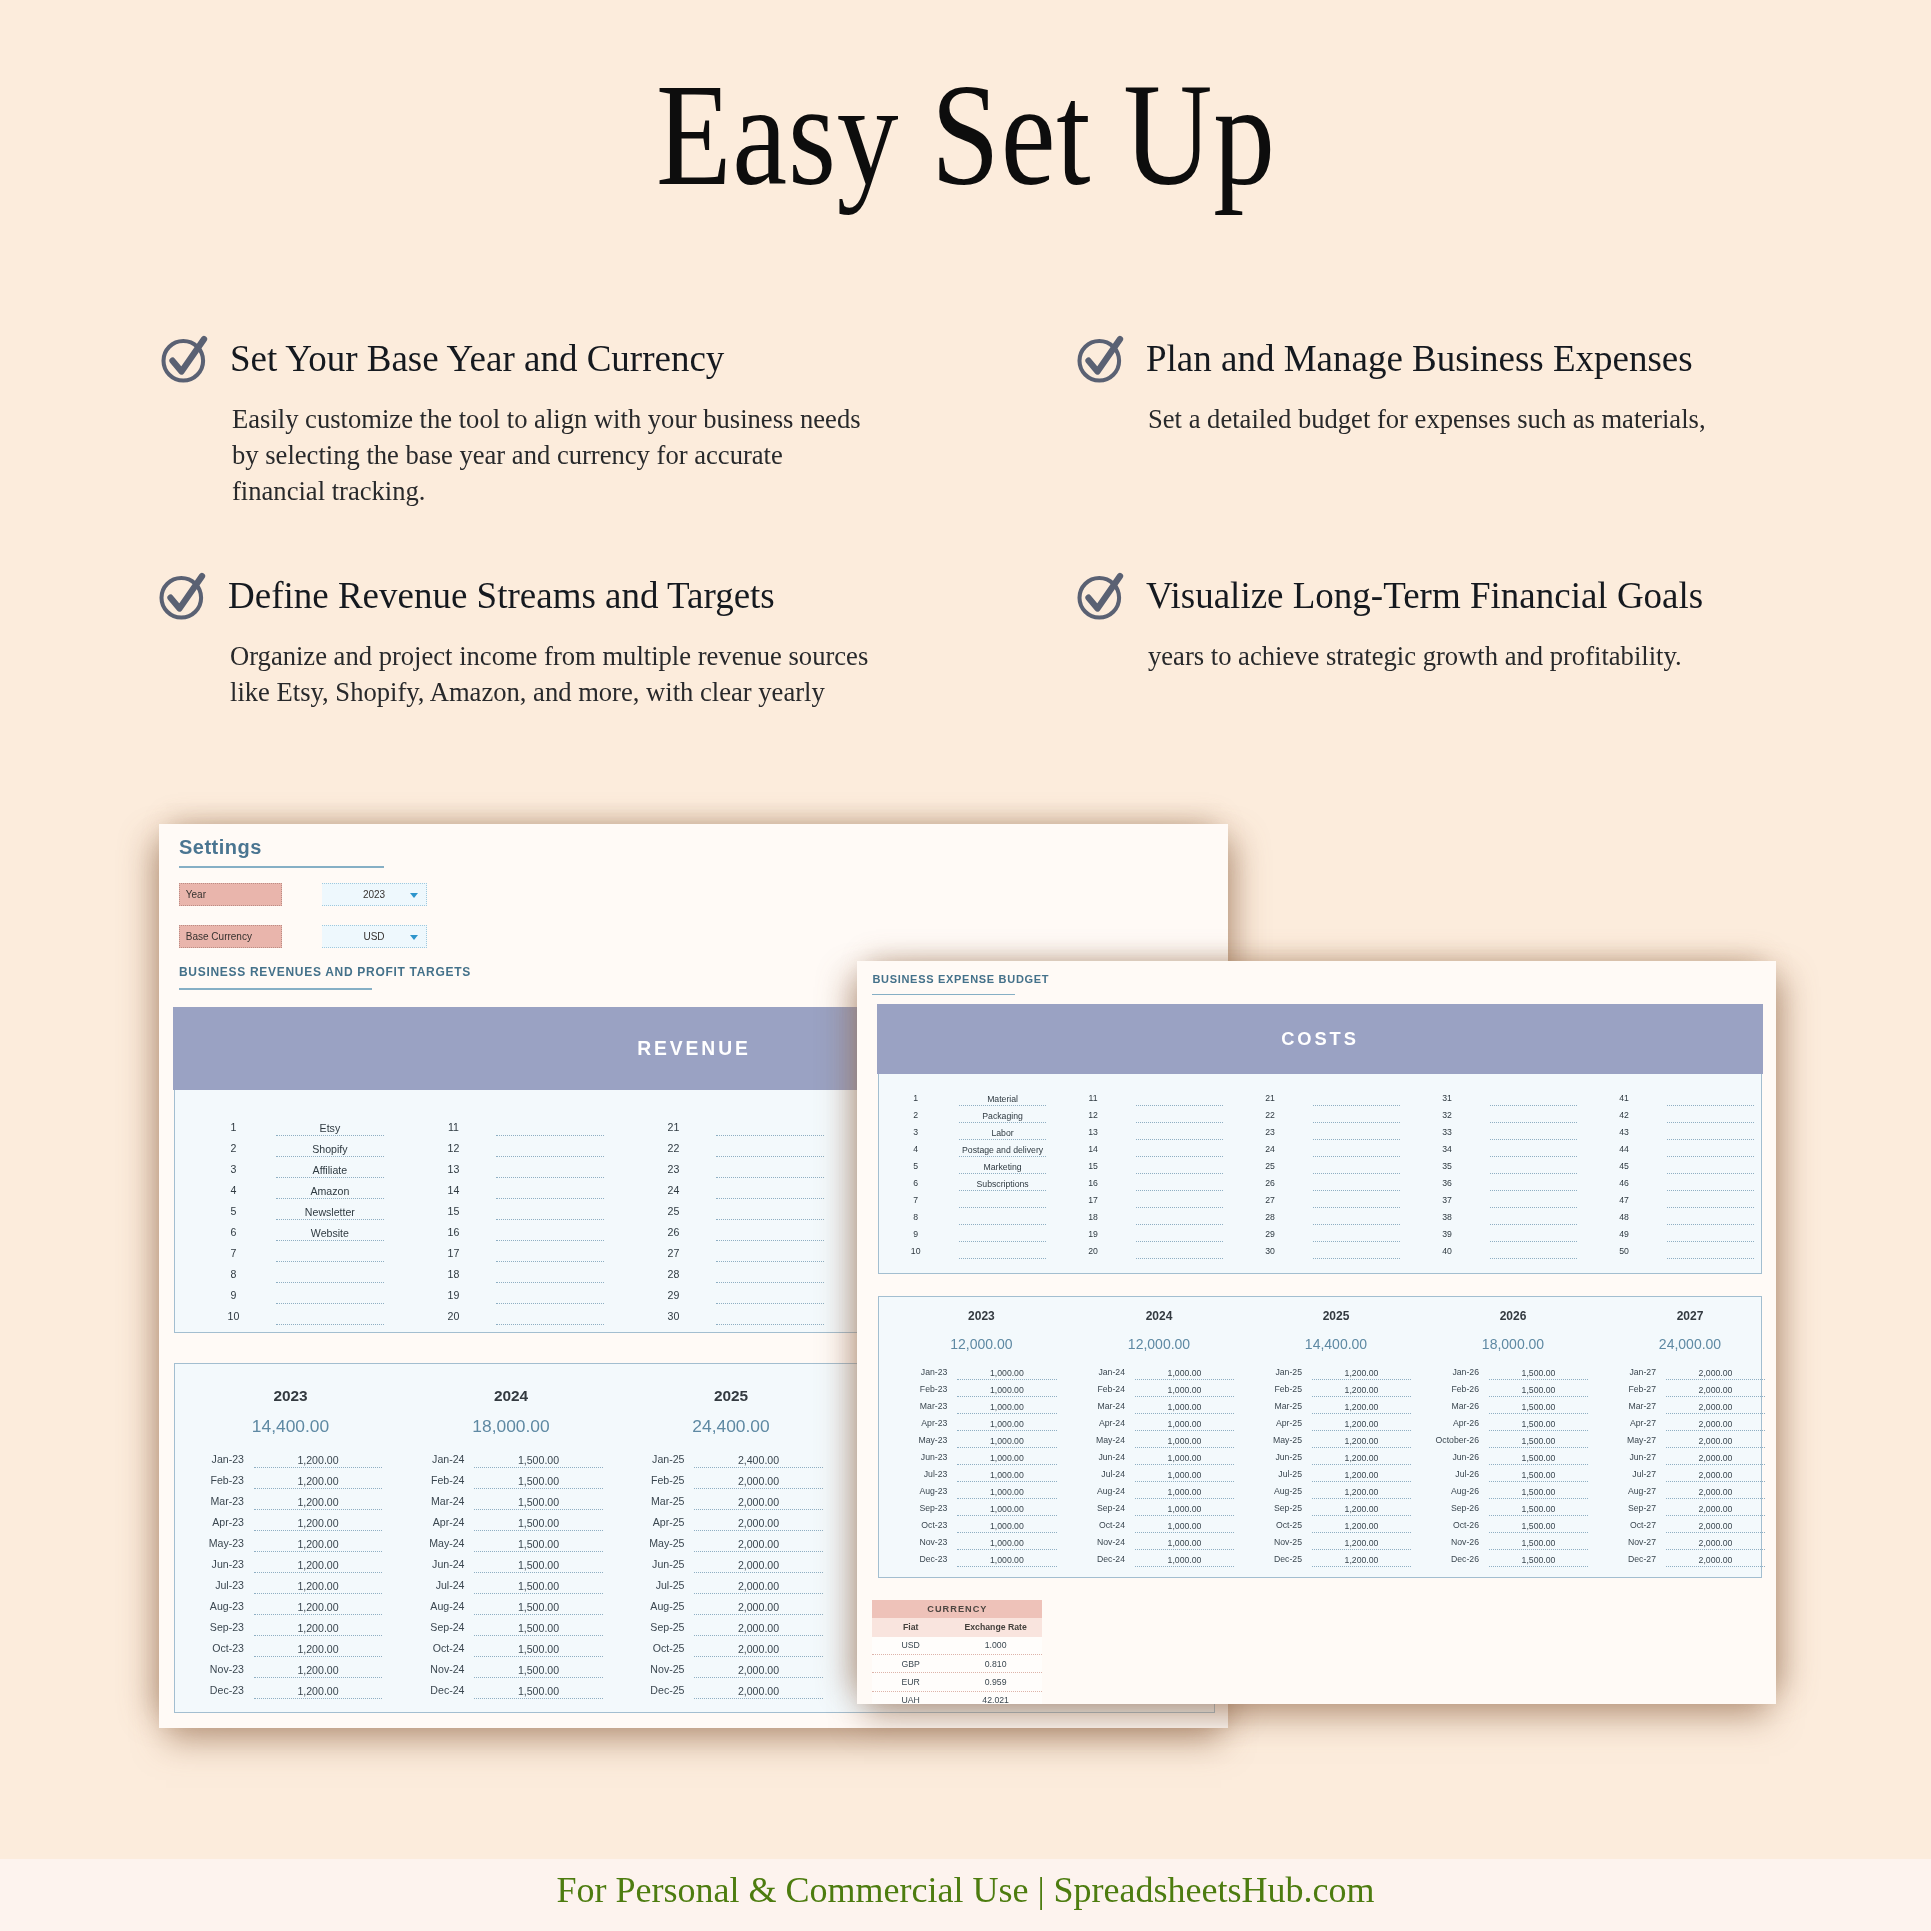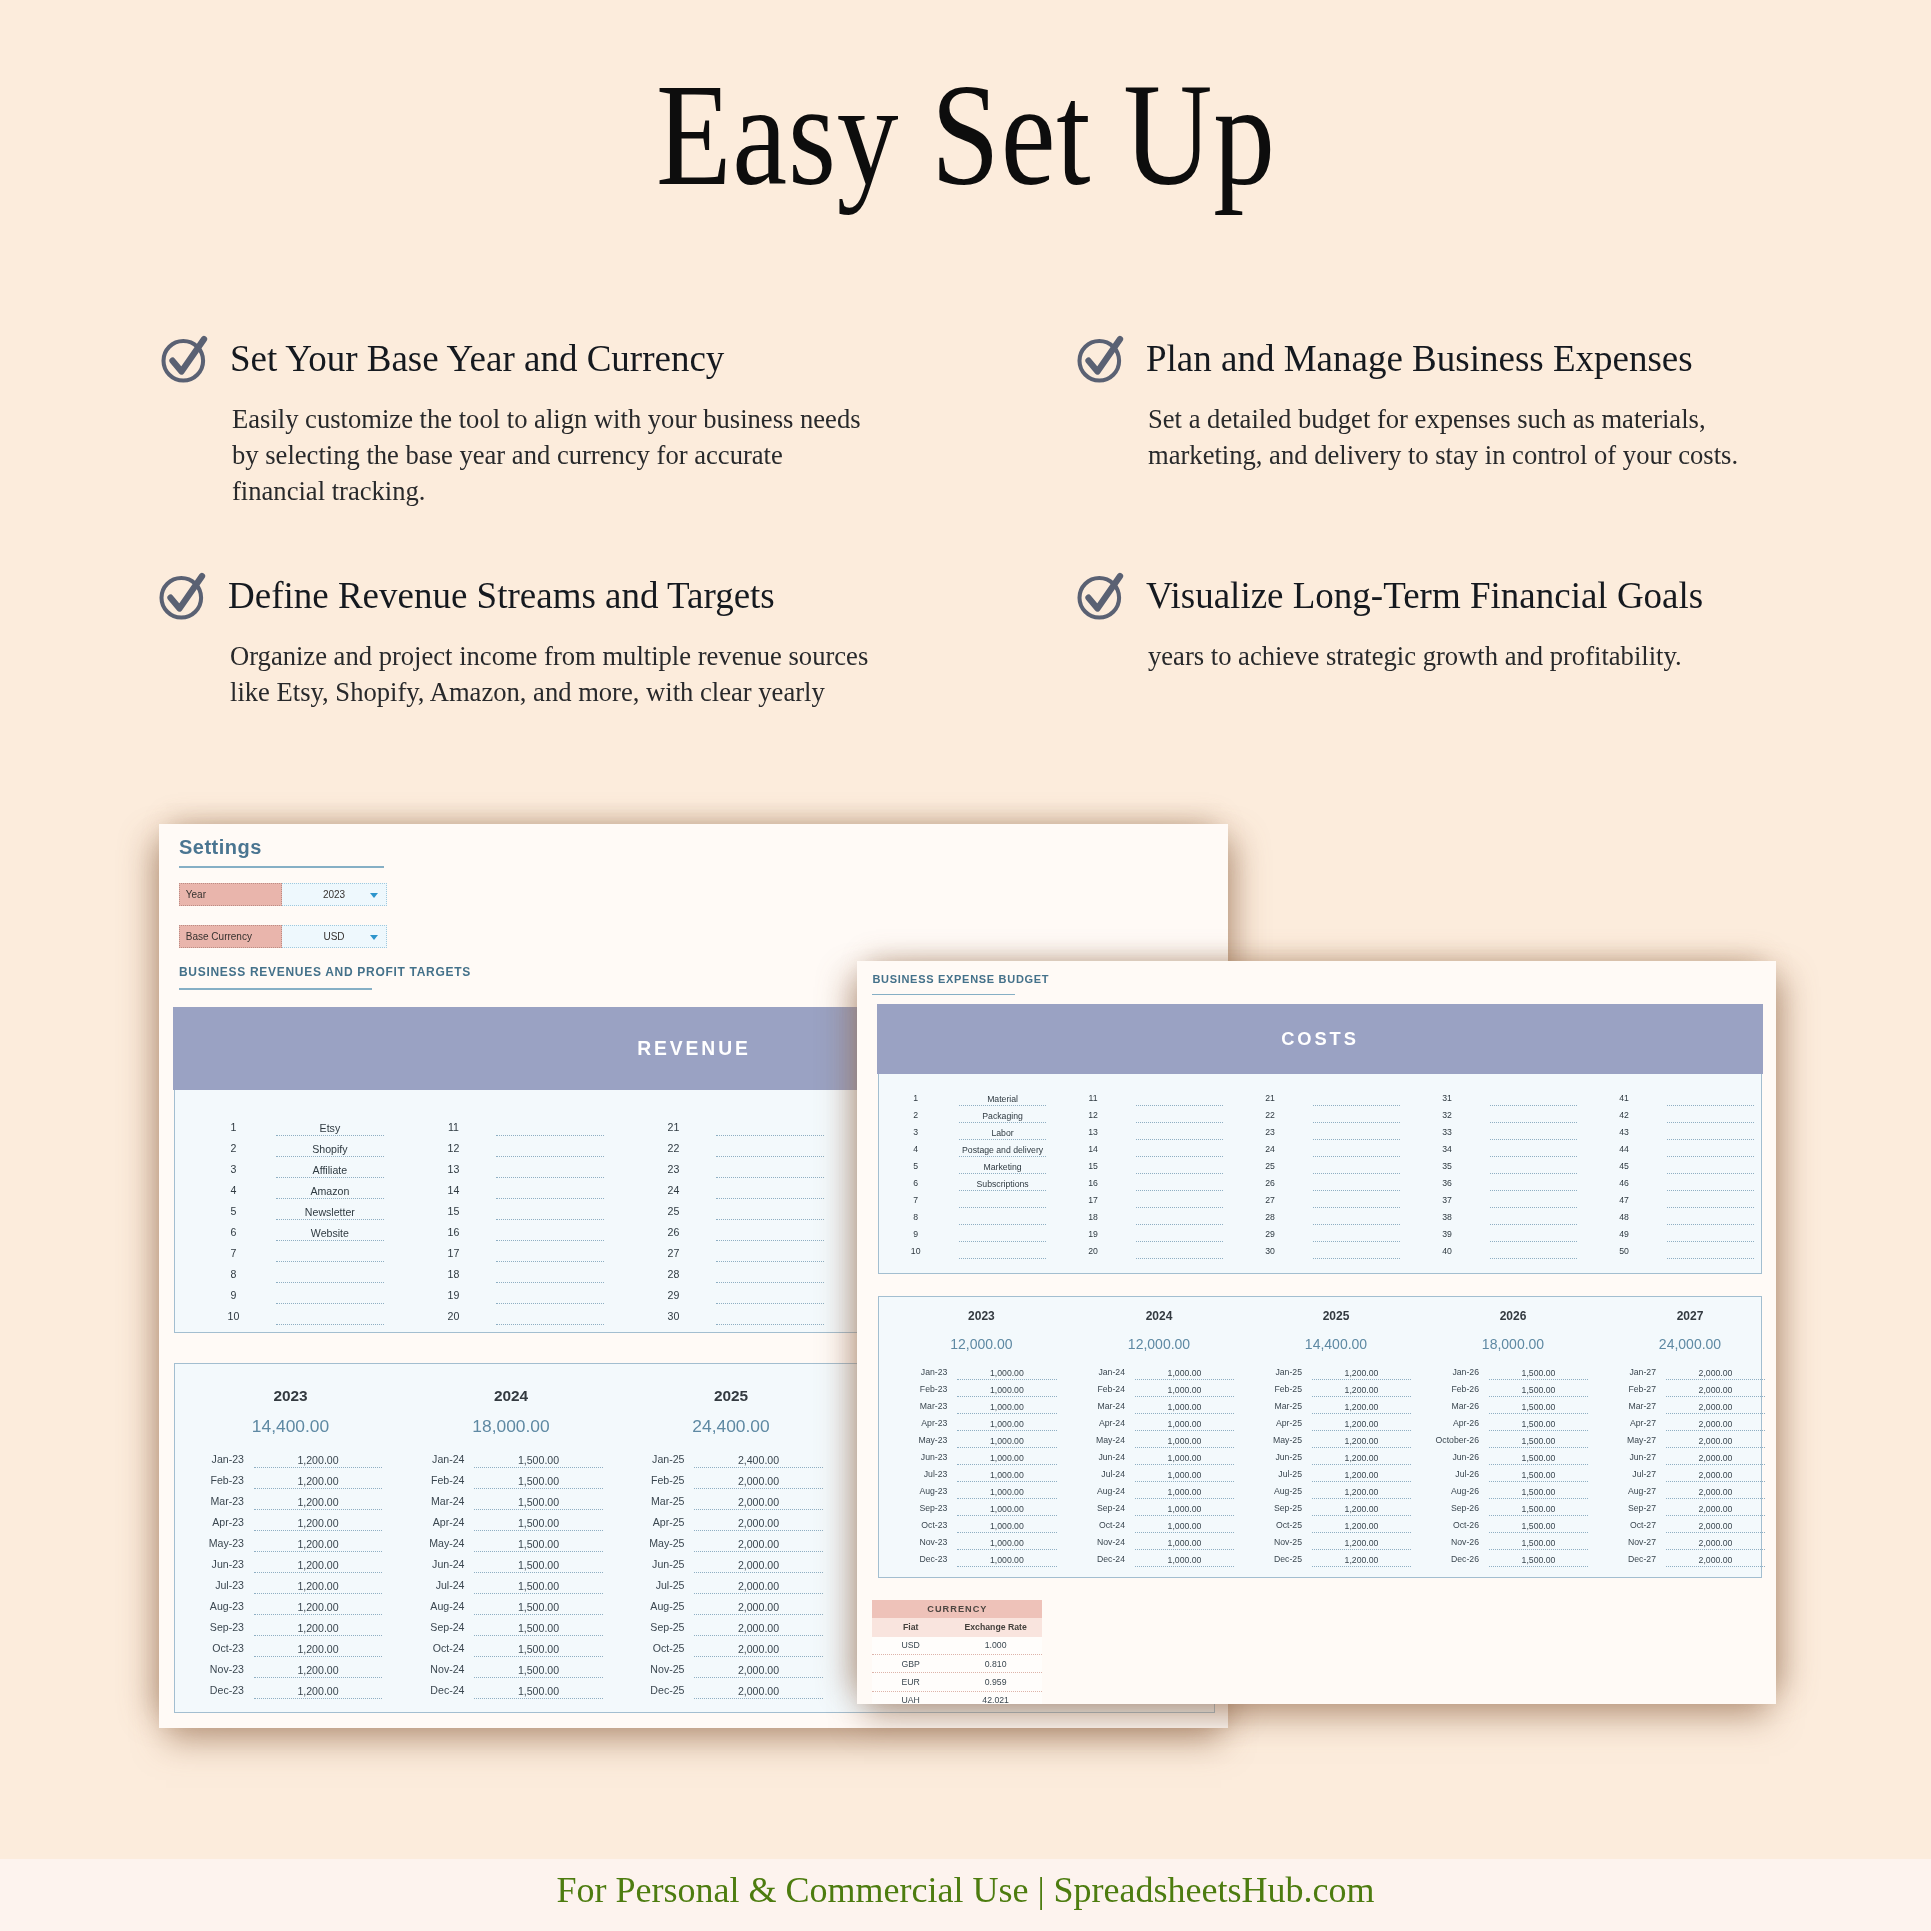--- a/index.html
+++ b/index.html
@@ -83,21 +83,21 @@
   .mrow{display:flex;}
   .sheet-left .mrow{height:21px;font-size:10.6px;}
   .sheet-right .mrow{height:17px;font-size:8.7px;}
   .mlabel{text-align:right;color:#3b4750;display:flex;align-items:flex-end;justify-content:flex-end;padding-bottom:2.9px;box-sizing:border-box;}
   .mvalwrap{flex:1;padding:0 9.7px;display:flex;}
   .mval{
     flex:1;border-bottom:1.5px dotted #8fafc3;display:flex;align-items:flex-end;
     justify-content:center;color:#3b4750;padding-bottom:1px;
   }
   
-  .frow{position:absolute;display:flex;height:23px;}
+  .frow{position:absolute;display:flex;height:23px;gap:40px;}
   .flabel{
     width:103px;background:#e9b5ac;border:1px dotted #bb8d85;box-sizing:border-box;
     display:flex;align-items:center;padding-left:5.8px;font-size:10px;color:#36322f;
   }
   .fvalue{
     width:105px;background:#eef8fd;border:1px dotted #9fc9de;border-left:none;box-sizing:border-box;
     display:flex;align-items:center;justify-content:center;font-size:10px;color:#36322f;
     position:relative;
   }
   .caret{
@@ -143,21 +143,20 @@
 </div>
 
 <div class="feature" style="left:1075px;top:337px;">
   <svg class="check" viewBox="0 0 60 60">
     <circle cx="27" cy="33" r="22" fill="none" stroke="#5a6173" stroke-width="4.5"></circle>
     <path d="M15 33 L25 45 L50 9" fill="none" stroke="#5a6173" stroke-width="7" stroke-linecap="round" stroke-linejoin="round"></path>
   </svg>
   <div class="feature-title">Plan and Manage Business Expenses</div>
   <div class="feature-body">
       <div class="line">Set a detailed budget for expenses such as materials,</div>
-      <div class="line">marketing, and delivery to stay in control of your costs.</div>
     </div>
 </div>
 
 <div class="feature" style="left:157px;top:574px;">
   <svg class="check" viewBox="0 0 60 60">
     <circle cx="27" cy="33" r="22" fill="none" stroke="#5a6173" stroke-width="4.5"></circle>
     <path d="M15 33 L25 45 L50 9" fill="none" stroke="#5a6173" stroke-width="7" stroke-linecap="round" stroke-linejoin="round"></path>
   </svg>
   <div class="feature-title">Define Revenue Streams and Targets</div>
   <div class="feature-body">

